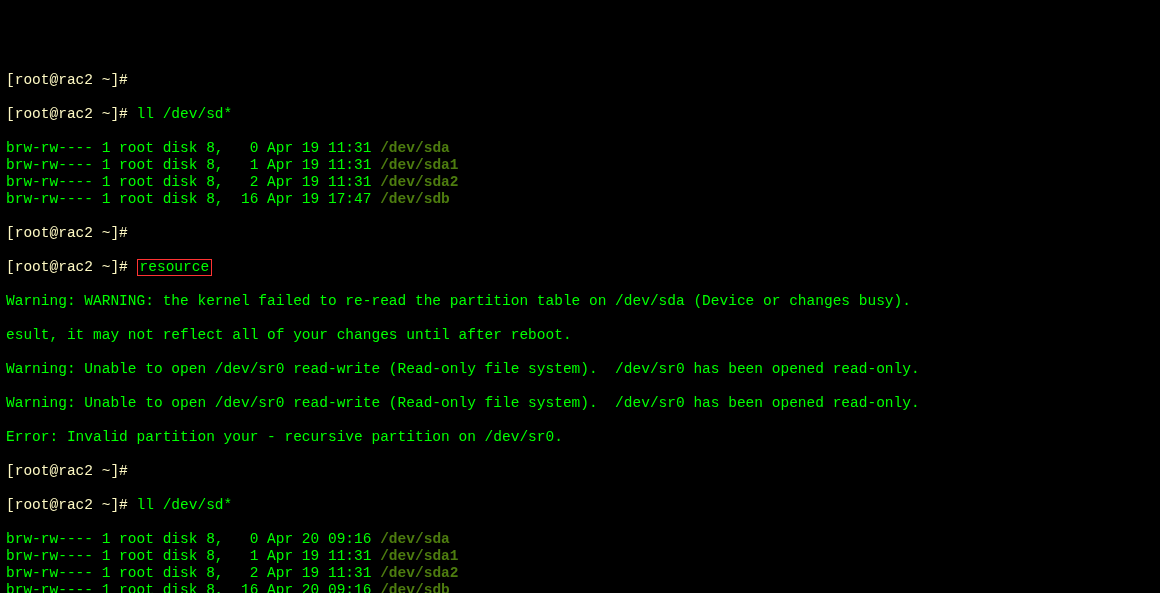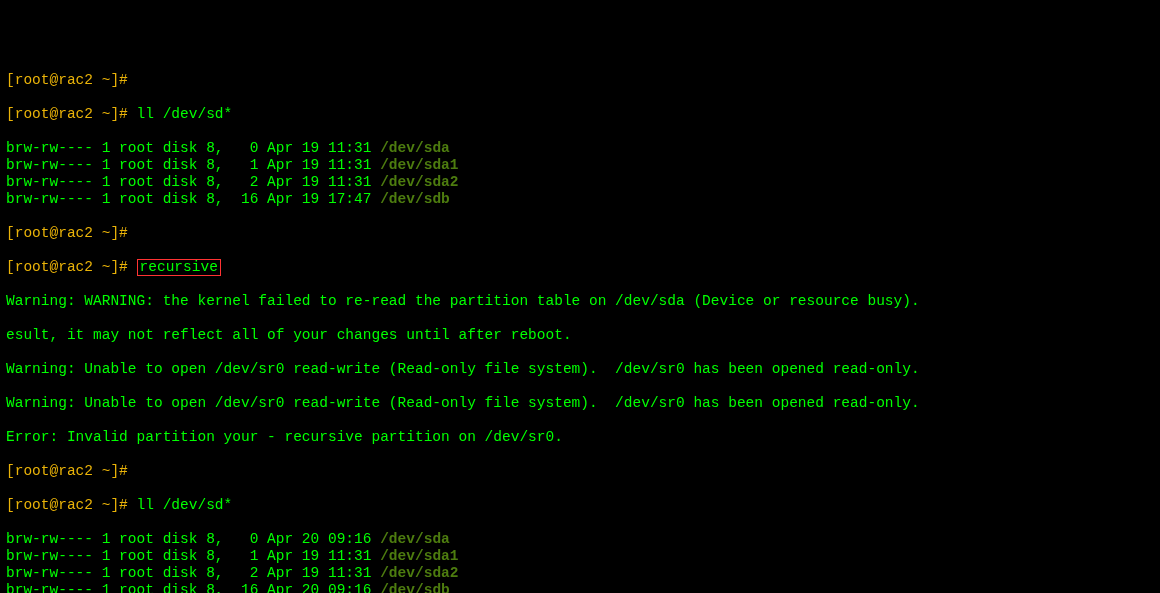--- a/index.html
+++ b/index.html
@@ -17,33 +17,33 @@
   }
   .green { color: #00ff00; }
   .yellow { color: #4d7c0f; font-weight: bold; }
   .highlight-box {
     border: 1px solid #ff3333;
     padding: 0 2px;
     display: inline-block;
     line-height: 15px;
   }
   .line { display: block; }
-  .prompt-user { color: #eab308; text-align: right; }
+  .prompt-user { color: #fef9c3; text-align: right; }
 </style>
 </head>
 <body>
 
 
 
 <span class="line"><span class="prompt-user">[root@rac2 ~]#</span></span>
 <span class="line"><span class="prompt-user">[root@rac2 ~]# </span><span>ll /dev/sd*</span></span>
 <span id="ls1-container"><span class="line"><span class="green">brw-rw---- 1 root disk 8,   0 Apr 19 11:31 </span><span class="yellow">/dev/sda</span></span><span class="line"><span class="green">brw-rw---- 1 root disk 8,   1 Apr 19 11:31 </span><span class="yellow">/dev/sda1</span></span><span class="line"><span class="green">brw-rw---- 1 root disk 8,   2 Apr 19 11:31 </span><span class="yellow">/dev/sda2</span></span><span class="line"><span class="green">brw-rw---- 1 root disk 8,  16 Apr 19 17:47 </span><span class="yellow">/dev/sdb</span></span></span>
 <span class="line"><span class="prompt-user">[root@rac2 ~]#</span></span>
-<span class="line"><span class="prompt-user">[root@rac2 ~]# </span><span class="highlight-box">recursive</span></span>
-<span class="line">Warning: WARNING: the kernel failed to re-read the partition table on /dev/sda (Device or resource busy).  </span>
+<span class="line"><span class="prompt-user">[root@rac2 ~]# </span><span class="highlight-box">resource</span></span>
+<span class="line">Warning: WARNING: the kernel failed to re-read the partition table on /dev/sda (Device or changes busy).  </span>
 <span class="line">esult, it may not reflect all of your changes until after reboot.</span>
 <span class="line">Warning: Unable to open /dev/sr0 read-write (Read-only file system).  /dev/sr0 has been opened read-only.</span>
 <span class="line">Warning: Unable to open /dev/sr0 read-write (Read-only file system).  /dev/sr0 has been opened read-only.</span>
 <span class="line">Error: Invalid partition your - recursive partition on /dev/sr0.</span>
 <span class="line"><span class="prompt-user">[root@rac2 ~]#</span></span>
 <span class="line"><span class="prompt-user">[root@rac2 ~]# </span><span>ll /dev/sd*</span></span>
 <span id="ls2-container"><span class="line"><span class="green">brw-rw---- 1 root disk 8,   0 Apr 20 09:16 </span><span class="yellow">/dev/sda</span></span><span class="line"><span class="green">brw-rw---- 1 root disk 8,   1 Apr 19 11:31 </span><span class="yellow">/dev/sda1</span></span><span class="line"><span class="green">brw-rw---- 1 root disk 8,   2 Apr 19 11:31 </span><span class="yellow">/dev/sda2</span></span><span class="line"><span class="green">brw-rw---- 1 root disk 8,  16 Apr 20 09:16 </span><span class="yellow">/dev/sdb</span></span></span>
 
 
 

